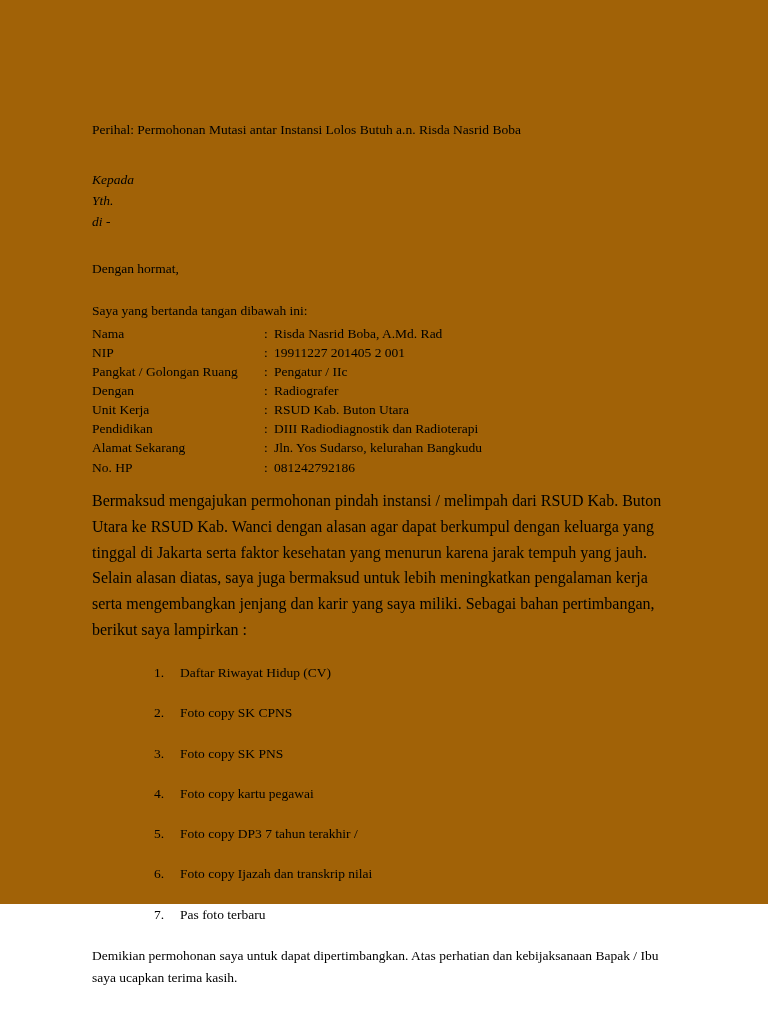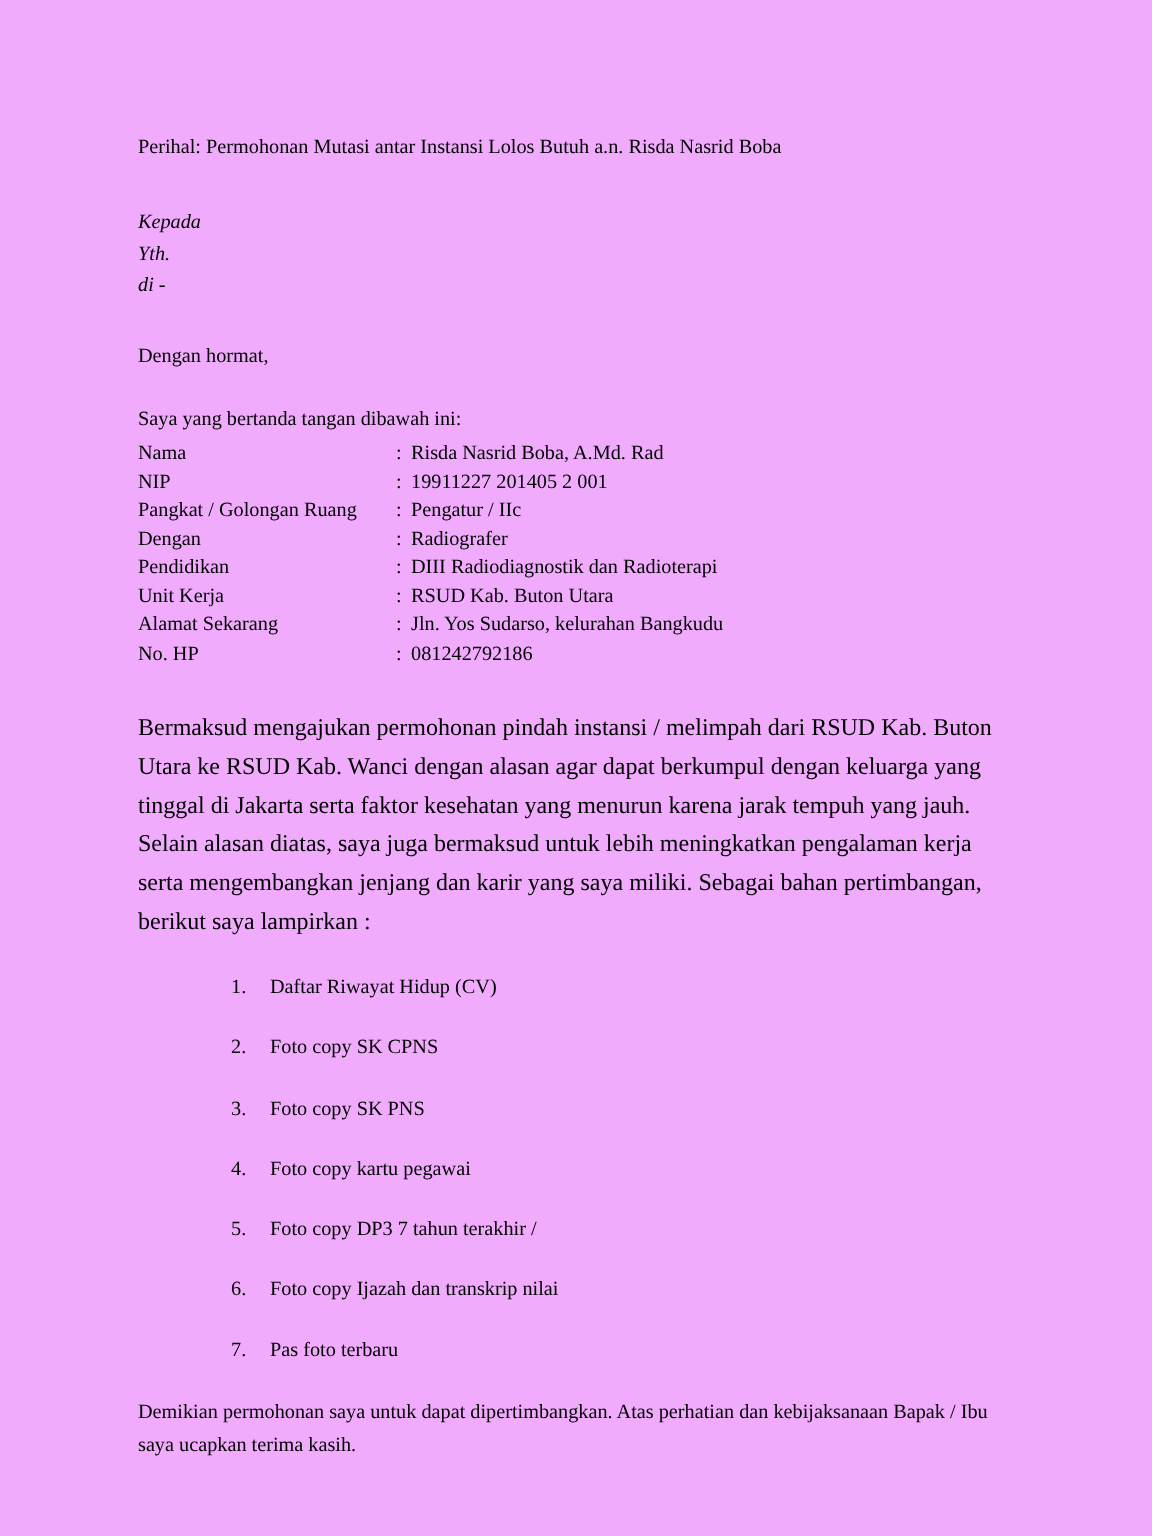--- a/index.html
+++ b/index.html
@@ -10,24 +10,24 @@
   body {
     width: 768px;
     height: 1024px;
     font-family: "Liberation Serif", serif;
     color: #000000;
     -webkit-font-smoothing: antialiased;
   }
   .page {
     position: relative;
     width: 768px;
-    height: 1024px;
-    background: #f0abfc;
+    height: 904px;
+    background: #a16207;
     box-sizing: border-box;
-    padding: 88px 92px 0 92px;
+    padding: 120px 92px 0 92px;
   }
   .subject {
     font-size: 13.5px;
     line-height: 1.5;
     margin: 0 0 30px 0;
   }
   .addressee {
     font-size: 13.5px;
     line-height: 1.55;
     margin: 0 0 26px 0;
@@ -43,21 +43,21 @@
   }
   .intro {
     font-size: 13.5px;
     line-height: 1.5;
     margin: 0 0 2px 0;
   }
   .identity {
     font-size: 13.5px;
     line-height: 1.42;
     border-collapse: collapse;
-    margin: 0 0 28px 0;
+    margin: 0 0 11px 0;
     width: 100%;
   }
   .identity td {
     padding: 0;
     vertical-align: top;
     white-space: nowrap;
   }
   .identity td.label {
     width: 172px;
   }
@@ -126,28 +126,28 @@
         <td class="label">Pangkat / Golongan Ruang</td>
         <td class="sep">:</td>
         <td class="value">Pengatur / IIc</td>
       </tr>
       <tr>
         <td class="label">Dengan</td>
         <td class="sep">:</td>
         <td class="value">Radiografer</td>
       </tr>
       <tr>
+        <td class="label">Unit Kerja</td>
+        <td class="sep">:</td>
+        <td class="value">RSUD Kab. Buton Utara</td>
+      </tr>
+      <tr>
         <td class="label">Pendidikan</td>
         <td class="sep">:</td>
         <td class="value">DIII Radiodiagnostik dan Radioterapi</td>
-      </tr>
-      <tr>
-        <td class="label">Unit Kerja</td>
-        <td class="sep">:</td>
-        <td class="value">RSUD Kab. Buton Utara</td>
       </tr>
       <tr>
         <td class="label">Alamat Sekarang</td>
         <td class="sep">:</td>
         <td class="value">Jln. Yos Sudarso, kelurahan Bangkudu</td>
       </tr>
       <tr>
         <td class="label">No. HP</td>
         <td class="sep">:</td>
         <td class="value">081242792186</td>

